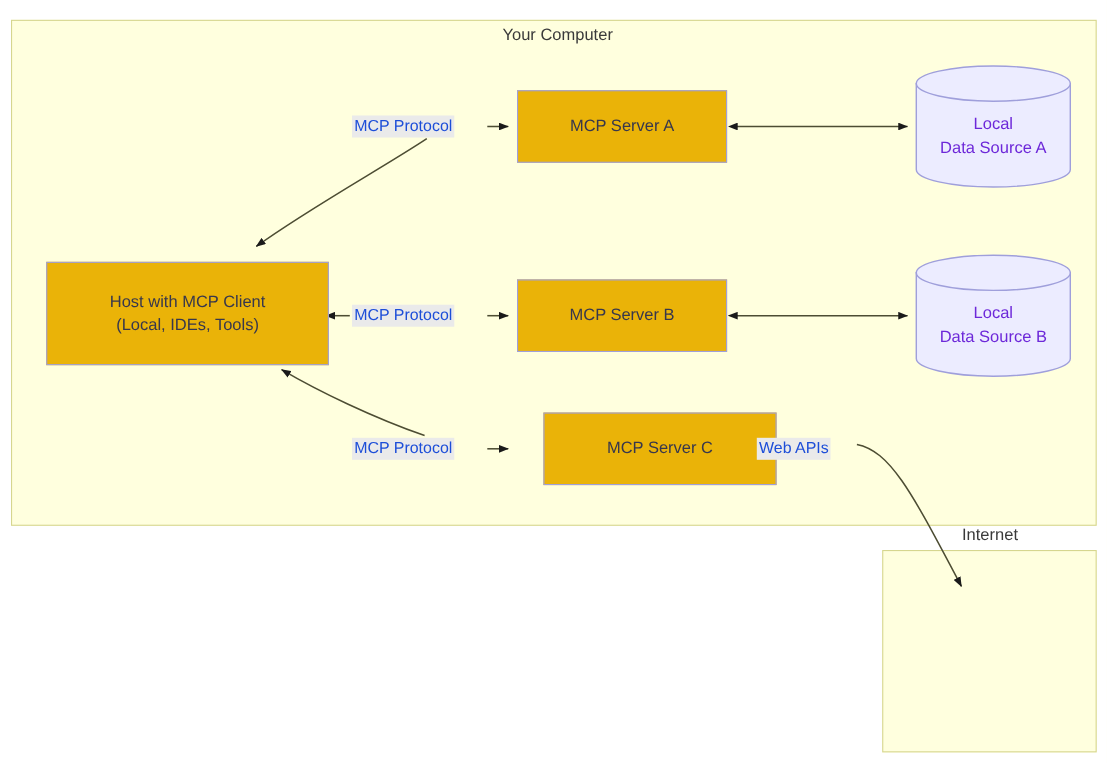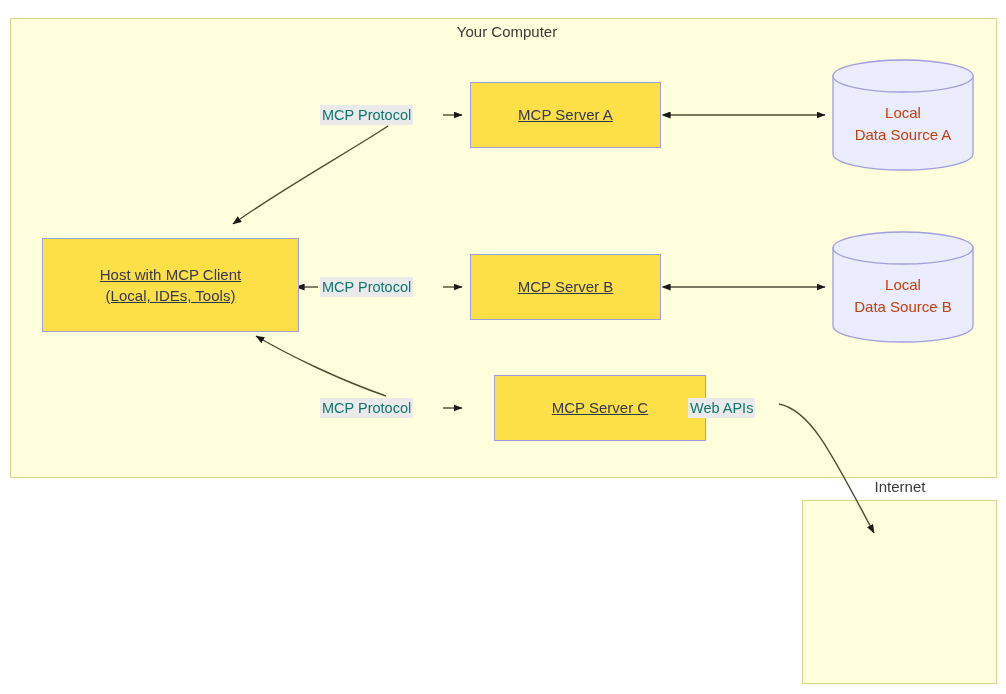--- a/index.html
+++ b/index.html
@@ -38,62 +38,61 @@
     position: absolute;
     font-size: 15px;
     color: #3a3a3a;
     white-space: nowrap;
     text-align: center;
   }
 
   
   .node-box {
     position: absolute;
-    background: #fde047;
+    background: #eab308;
     border: 1.3px solid #9f9fdb;
     box-sizing: border-box;
     display: flex;
     align-items: center;
     justify-content: center;
     flex-direction: column;
     color: #37374d;
     font-size: 15px;
     line-height: 1.42;
     text-align: center;
     white-space: nowrap;
-    text-decoration: underline;
   }
   .node-box .line2 { display: block; }
 
   
   .cylinder {
     position: absolute;
   }
   .cylinder svg {
     position: absolute;
     left: 0;
     top: 0;
     overflow: visible;
   }
   .cyl-label {
     position: absolute;
     left: 0;
     width: 100%;
     text-align: center;
-    color: #c2410c;
+    color: #6d28d9;
     font-size: 15px;
     line-height: 1.42;
     white-space: nowrap;
   }
 
   
   .edge-label {
     position: absolute;
     background: #eaeaea;
-    color: #0f766e;
+    color: #1d4ed8;
     font-size: 14.5px;
     line-height: 1.25;
     padding: 1px 2px;
     white-space: nowrap;
     box-sizing: border-box;
   }
 </style>
 </head>
 <body>
 

